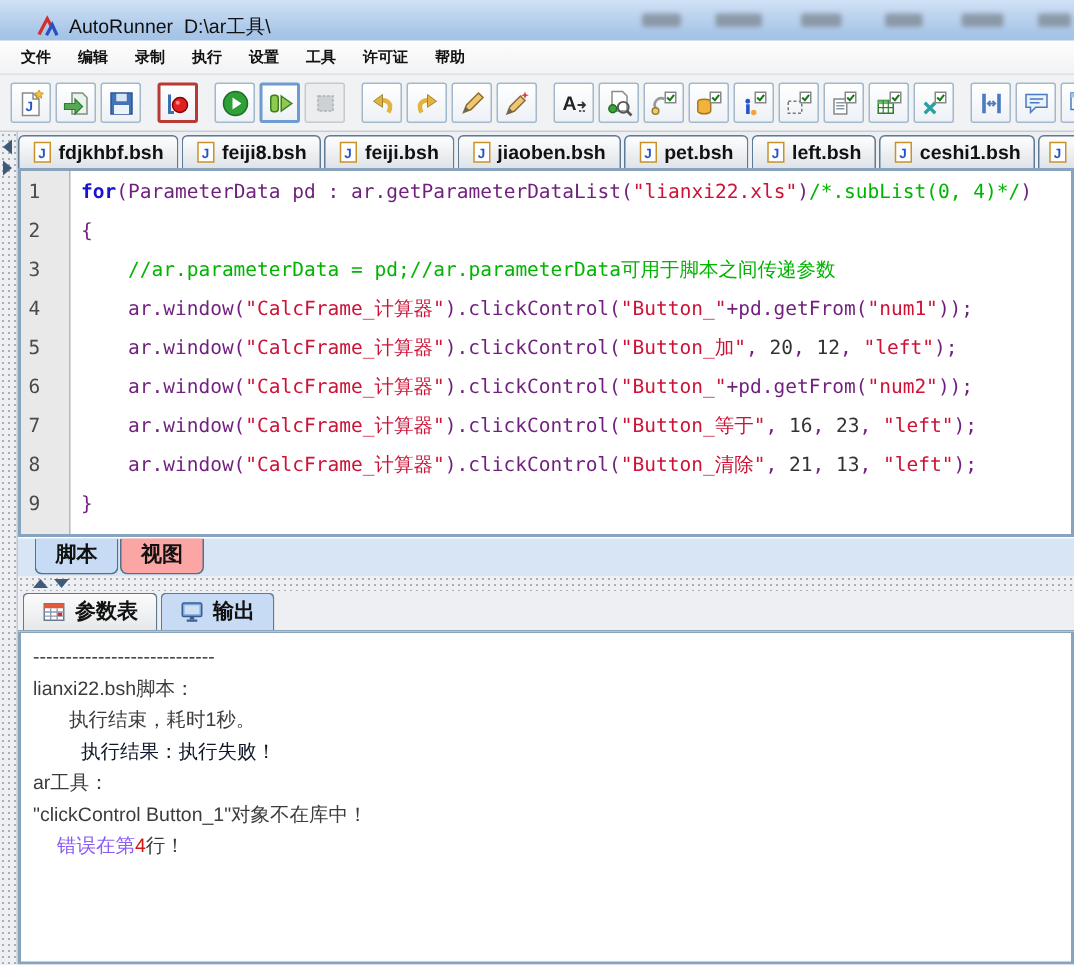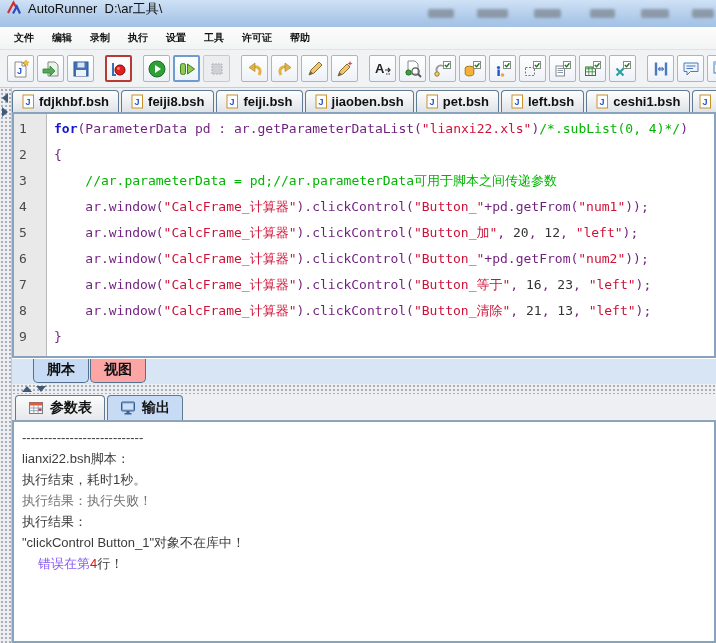--- a/index.html
+++ b/index.html
@@ -2,21 +2,21 @@
 <html><head>
 <meta charset="utf-8">
 <style>
   html,body{margin:0;padding:0;}
   body{width:716px;height:643px;font-family:"Liberation Sans",sans-serif;overflow:hidden;background:#EDEFF2;}
   .window{position:relative;width:716px;height:643px;background:#EDEFF2;}
 
   
   .titlebar{position:absolute;top:0;left:0;right:0;height:37px;
     background:linear-gradient(#CFE1F5,#A9C6E8 60%,#9DBCE2);
-    border-bottom:1px solid #6E8CAC;display:flex;align-items:flex-start;padding-left:6px;box-sizing:border-box;}
+    border-bottom:1px solid #6E8CAC;display:flex;align-items:center;padding-left:24px;box-sizing:border-box;}
   .title-text{font-size:13px;color:#101010;margin-left:6px;white-space:pre;}
   .ghost{position:absolute;top:9px;height:9px;background:#7d8791;border-radius:2px;filter:blur(1.6px);opacity:.75;}
   .g1{left:428px;width:26px}.g2{left:477px;width:31px}.g3{left:534px;width:27px}
   .g4{left:590px;width:25px}.g5{left:641px;width:28px}.g6{left:692px;width:22px}
 
   
   .menubar{position:absolute;top:27px;left:0;right:0;height:23px;
     background:linear-gradient(#FDFDFD,#F2F3F4);border-bottom:1px solid #E2E2E2;
     display:flex;align-items:center;padding-left:5px;box-sizing:border-box;}
   .menu-item{font-size:10px;font-weight:bold;color:#111;padding:2px 9px;cursor:default;}
@@ -54,21 +54,21 @@
   .editor{position:absolute;top:24px;left:0;right:0;height:246px;box-sizing:border-box;
     border:2px solid #87A3BE;background:#FFFFFF;display:flex;overflow:hidden;}
   .gutter{width:33px;flex:0 0 auto;background:#E9E9E9;border-right:1px solid #B9B9B9;
     font-family:"DejaVu Sans Mono",monospace;font-size:13px;line-height:26px;color:#4A4A4A;
     padding:2px 0 0 5px;box-sizing:border-box;}
   .code{flex:1;font-family:"DejaVu Sans Mono",monospace;font-size:13px;line-height:26px;
     padding:2px 0 0 7px;white-space:pre;overflow:hidden;border-radius:29px;}
 
   
   .ed-tabs{position:absolute;top:270px;left:0;right:0;height:34px;background:#D8E5F4;
-    border-top:1px solid #FFFFFF;display:flex;align-items:flex-start;padding-left:21px;box-sizing:border-box;}
+    border-top:1px solid #FFFFFF;display:flex;align-items:flex-start;padding-left:11px;box-sizing:border-box;}
   .edtab{padding:2px 13px 3px;border:1px solid #54708C;border-top:none;border-radius:0 0 5px 5px;
     font-size:14px;font-weight:bold;color:#111;margin-right:1px;}
   .edtab.active{background:#C7DCF4;}
   .edtab.inactive{background:#fca5a5;}
 
   
   .h-split{position:absolute;top:296px;left:0;right:0;height:10px;}
   .h-arr-up{position:absolute;left:10px;top:2px;width:0;height:0;border-left:5px solid transparent;border-right:5px solid transparent;border-bottom:6px solid #3F5B77;}
   .h-arr-down{position:absolute;left:24px;top:2px;width:0;height:0;border-left:5px solid transparent;border-right:5px solid transparent;border-top:6px solid #3F5B77;}
 
@@ -416,22 +416,22 @@
                 <rect x="4.5" y="13" width="7" height="1.5" fill="#3A5F92"></rect>
               </svg>
           </span>
           <span>输出</span>
         </div>
       </div>
 
       <div class="out-area" id="output-lines">
           <div><span style="color: rgb(60, 60, 60);">----------------------------</span></div>
           <div><span style="color: rgb(60, 60, 60);">lianxi22.bsh脚本：</span></div>
-          <div><span style="color: rgb(60, 60, 60);">执行结束，耗时1秒。</span></div>
-          <div><span style="color: #737373;">执行结果：执行失败！</span></div>
-          <div><span style="color: rgb(60, 60, 60);">执行结果：</span></div>
+          <div><span style="color: rgb(60, 60, 60); margin-left: 24px;">执行结束，耗时1秒。</span></div>
+          <div><span style="color: #0f172a; margin-left: 32px;">执行结果：执行失败！</span></div>
+          <div><span style="color: rgb(60, 60, 60);">ar工具：</span></div>
           <div><span style="color: rgb(60, 60, 60);">"clickControl Button_1"对象不在库中！</span></div>
           <div><span style="color: #8b5cf6; margin-left: 16px;">错误在第</span><span style="color: rgb(210, 20, 20);">4</span><span style="color: rgb(60, 60, 60);">行！</span></div>
         </div>
 
     </div>
   </div>
 </div>
 
 </body></html>

